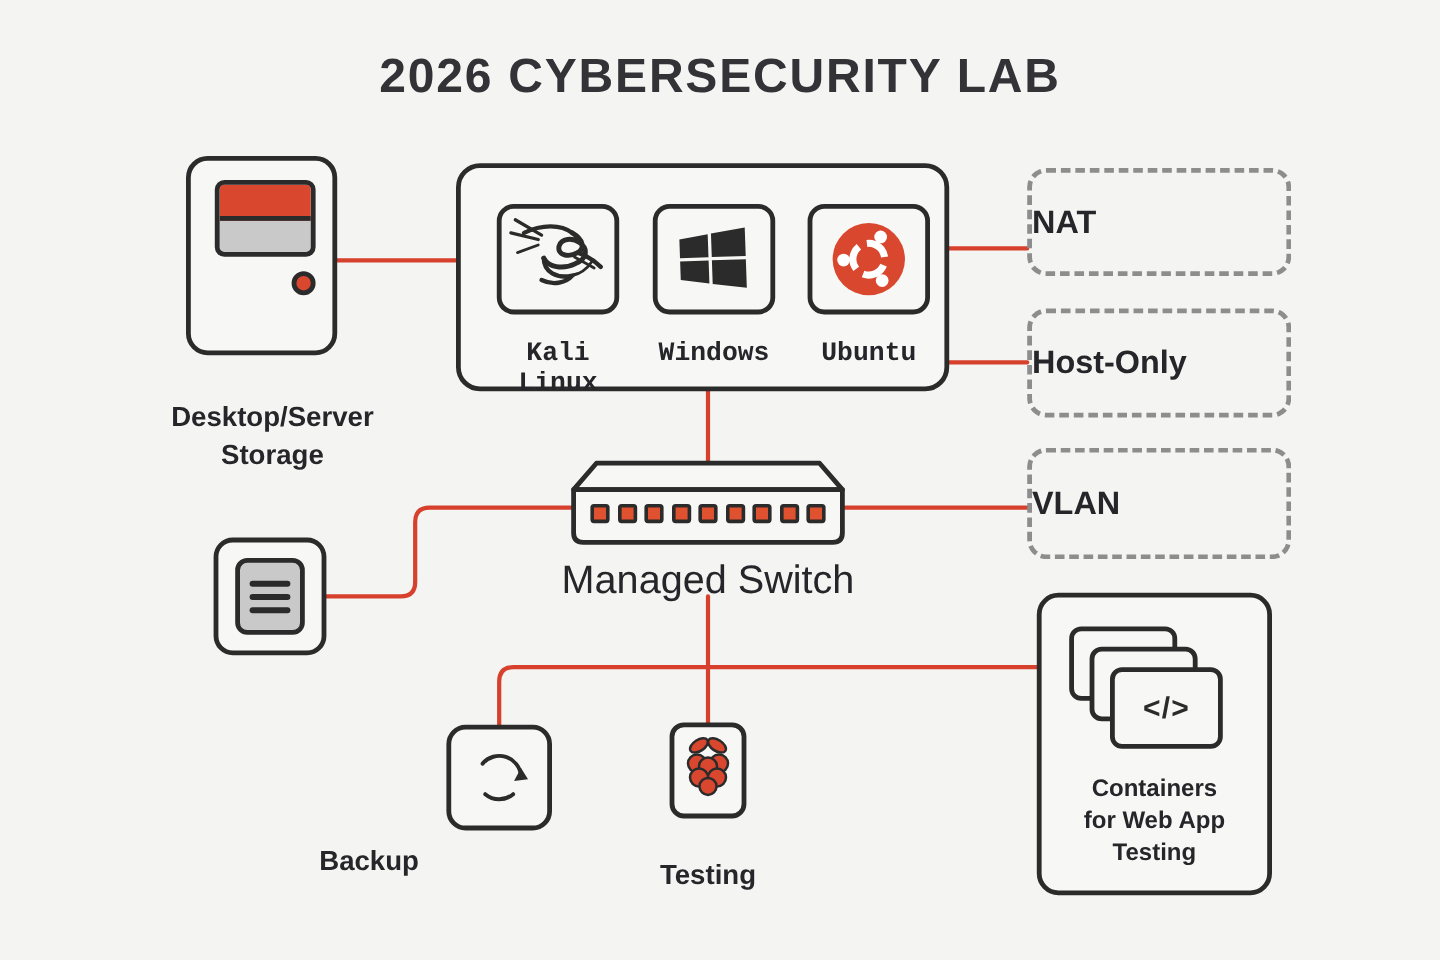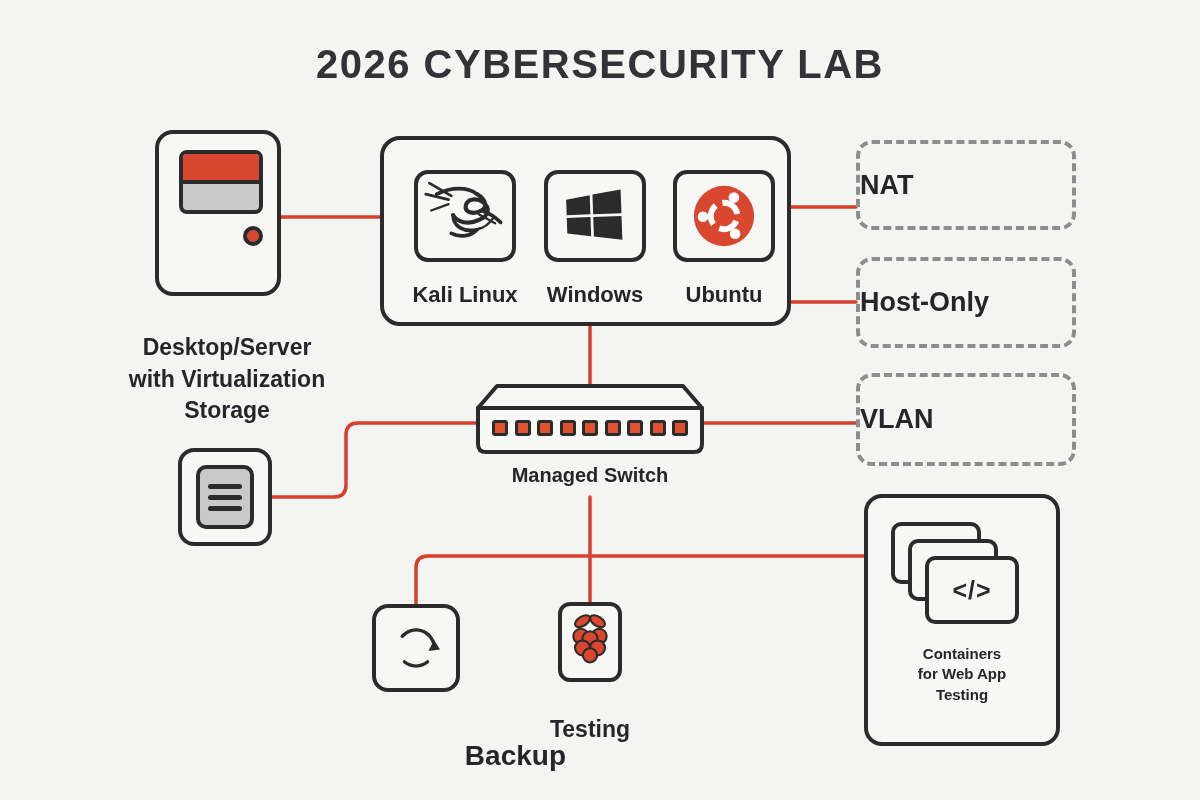--- a/index.html
+++ b/index.html
@@ -36,21 +36,21 @@
   .tower{left:155px;top:130px;width:126px;height:166px;}
   .tower-panel{position:absolute;left:20px;top:16px;width:84px;height:64px;
     border:4px solid var(--ink);border-radius:8px;overflow:hidden;background:var(--gray-fill);}
   .tower-panel .bar-red{height:30px;background:var(--accent-red);border-bottom:4px solid var(--ink);}
   .tower-power{position:absolute;left:84px;top:92px;width:20px;height:20px;border-radius:50%;
     border:4px solid var(--ink);background:var(--accent-red);}
 
   .node-label{font-size:23px;font-weight:700;line-height:1.38;text-align:center;color:var(--text);margin-top:24px;}
 
   
-  .vm-box{left:380px;top:136px;width:411px;height:190px;border-radius:20px;}
+  .vm-box{left:380px;top:136px;width:411px;height:190px;border-radius:20px;font-family:Liberation Mono, monospace;}
   .vm-tile{position:absolute;top:30px;width:102px;height:92px;border:4px solid var(--ink);
     border-radius:14px;background:var(--panel);display:flex;align-items:center;justify-content:center;}
   .vm-label{position:absolute;top:142px;width:122px;text-align:center;font-size:22px;font-weight:700;}
 
   
   .net-box{
     width:220px;background:transparent;
     border:4px dashed var(--dash-gray);border-radius:16px;
     display:flex;align-items:center;justify-content:flex-start;
     font-size:27px;font-weight:700;color:var(--text);
@@ -76,21 +76,21 @@
     display:flex;align-items:center;justify-content:center;}
 
   
   .containers{left:864px;top:494px;width:196px;height:252px;border-radius:18px;}
   .card{position:absolute;border:4px solid var(--ink);border-radius:10px;background:var(--panel);}
   .card-back{left:23px;top:24px;width:90px;height:62px;}
   .card-mid{left:40px;top:41px;width:90px;height:62px;}
   .card-front{left:57px;top:58px;width:94px;height:68px;display:flex;align-items:center;justify-content:center;
     font-size:25px;font-weight:700;color:var(--ink);letter-spacing:1px;}
   .containers-text{position:absolute;left:0;top:146px;width:100%;text-align:center;
-    font-size:15px;font-weight:700;line-height:1.36;}
+    font-size:20px;font-weight:700;line-height:1.36;}
 
   svg{display:block;}
   .wire{stroke:var(--line-red);stroke-width:3.5;fill:none;stroke-linecap:round;}
 </style>
 </head>
 <body>
 
 <div class="stage">
 
   <svg class="abs" style="left:0;top:0" width="1200" height="800" viewBox="0 0 1200 800">
@@ -107,21 +107,20 @@
   <div class="abs title">2026 CYBERSECURITY LAB</div>
 
   <div class="abs node tower">
     <div class="tower-panel">
       <div class="bar-red"></div>
     </div>
     <div class="tower-power"></div>
   </div>
   <div class="abs node-label" style="left:77px;top:308px;width:300px;">
     <div>Desktop/Server</div>
-    <div>with Virtualization</div>
     <div>Storage</div>
   </div>
 
   <div class="abs node vm-box">
     <div class="vm-tile" style="left:30px;">
       <svg width="94" height="84" viewBox="0 0 102 92">
         <g stroke="#2b2b2b" fill="none" stroke-linecap="round">
           <path d="M36 24 L12 10" stroke-width="3"></path>
           <path d="M33 28 L8 22" stroke-width="3"></path>
           <path d="M33 33 L14 40" stroke-width="2.5"></path>
@@ -178,40 +177,40 @@
       <div class="port"></div>
       <div class="port"></div>
       <div class="port"></div>
       <div class="port"></div>
       <div class="port"></div>
       <div class="port"></div>
       <div class="port"></div>
       <div class="port"></div>
       <div class="port"></div>
     </div>
-  <div class="abs" style="left:440px;top:464px;width:300px;text-align:center;font-size:20px;font-weight:700;">Managed Switch</div>
+  <div class="abs" style="left:440px;top:464px;width:300px;text-align:center;font-size:33px;font-weight:400;">Managed Switch</div>
 
   <div class="abs node ssd">
     <div class="ssd-inner">
       <div class="ssd-line"></div>
         <div class="ssd-line"></div>
         <div class="ssd-line"></div>
     </div>
   </div>
 
   <div class="abs node backup">
     <svg width="64" height="64" viewBox="0 0 88 88">
       <g stroke="#2b2b2b" stroke-width="4.5" fill="none" stroke-linecap="round">
         <path d="M25 28 A25 25 0 0 1 69 42"></path>
         <path d="M60 63 A25 25 0 0 1 28 63"></path>
       </g>
       <path d="M69 33 L77 46 L61 48 Z" fill="#2b2b2b"></path>
     </svg>
   </div>
-  <div class="abs" style="left:266px;top:704px;width:300px;text-align:right;font-size:28px;font-weight:700;margin-top:36px;">Backup</div>
+  <div class="abs" style="left:266px;top:704px;width:300px;text-align:left;font-size:23px;font-weight:700;">Backup</div>
 
   <div class="abs node rpi">
     <svg width="50" height="64" viewBox="0 0 60 76">
       <g fill="#d9472e" stroke="#2b2b2b" stroke-width="2.5">
         <ellipse cx="21" cy="13" rx="10" ry="5.6" transform="rotate(-33 21 13)"></ellipse>
         <ellipse cx="39" cy="13" rx="10" ry="5.6" transform="rotate(33 39 13)"></ellipse>
         <circle cx="19" cy="31" r="9"></circle>
         <circle cx="41" cy="31" r="9"></circle>
         <circle cx="30" cy="34" r="9"></circle>
         <circle cx="21" cy="45" r="9"></circle>

